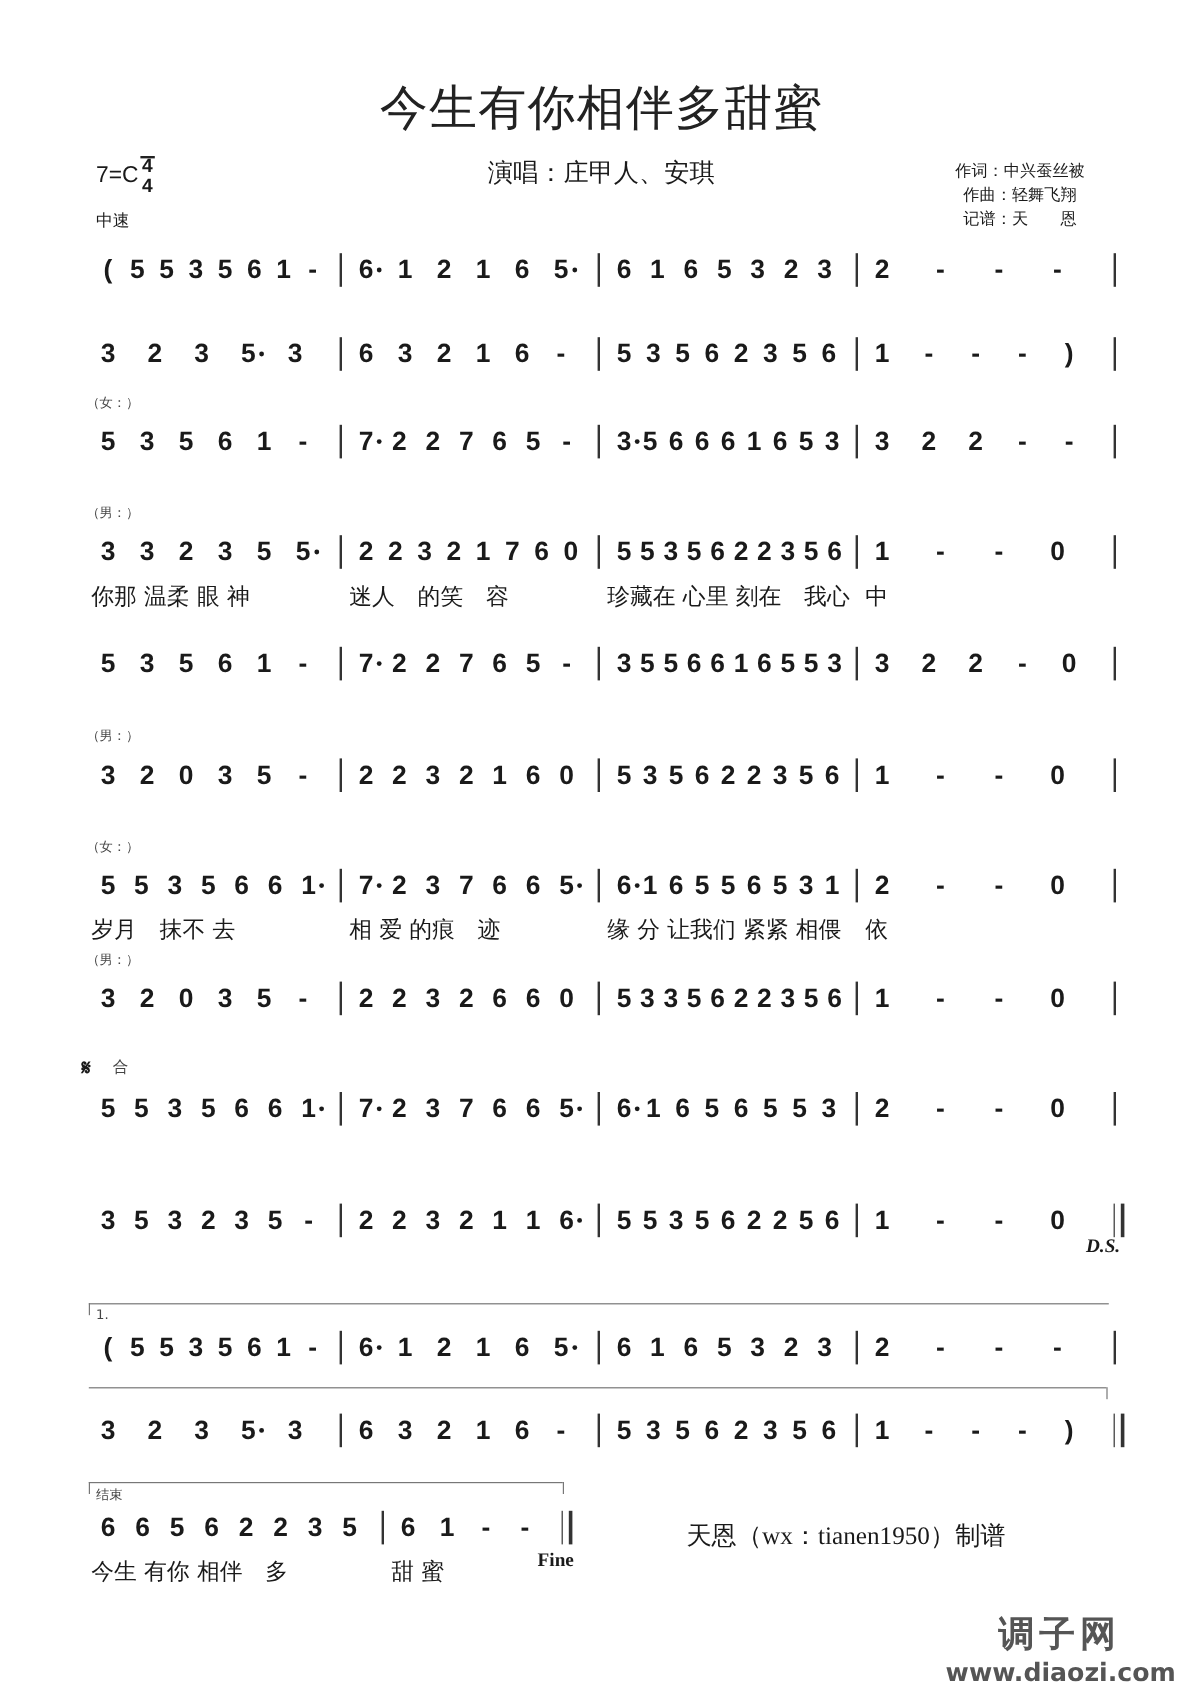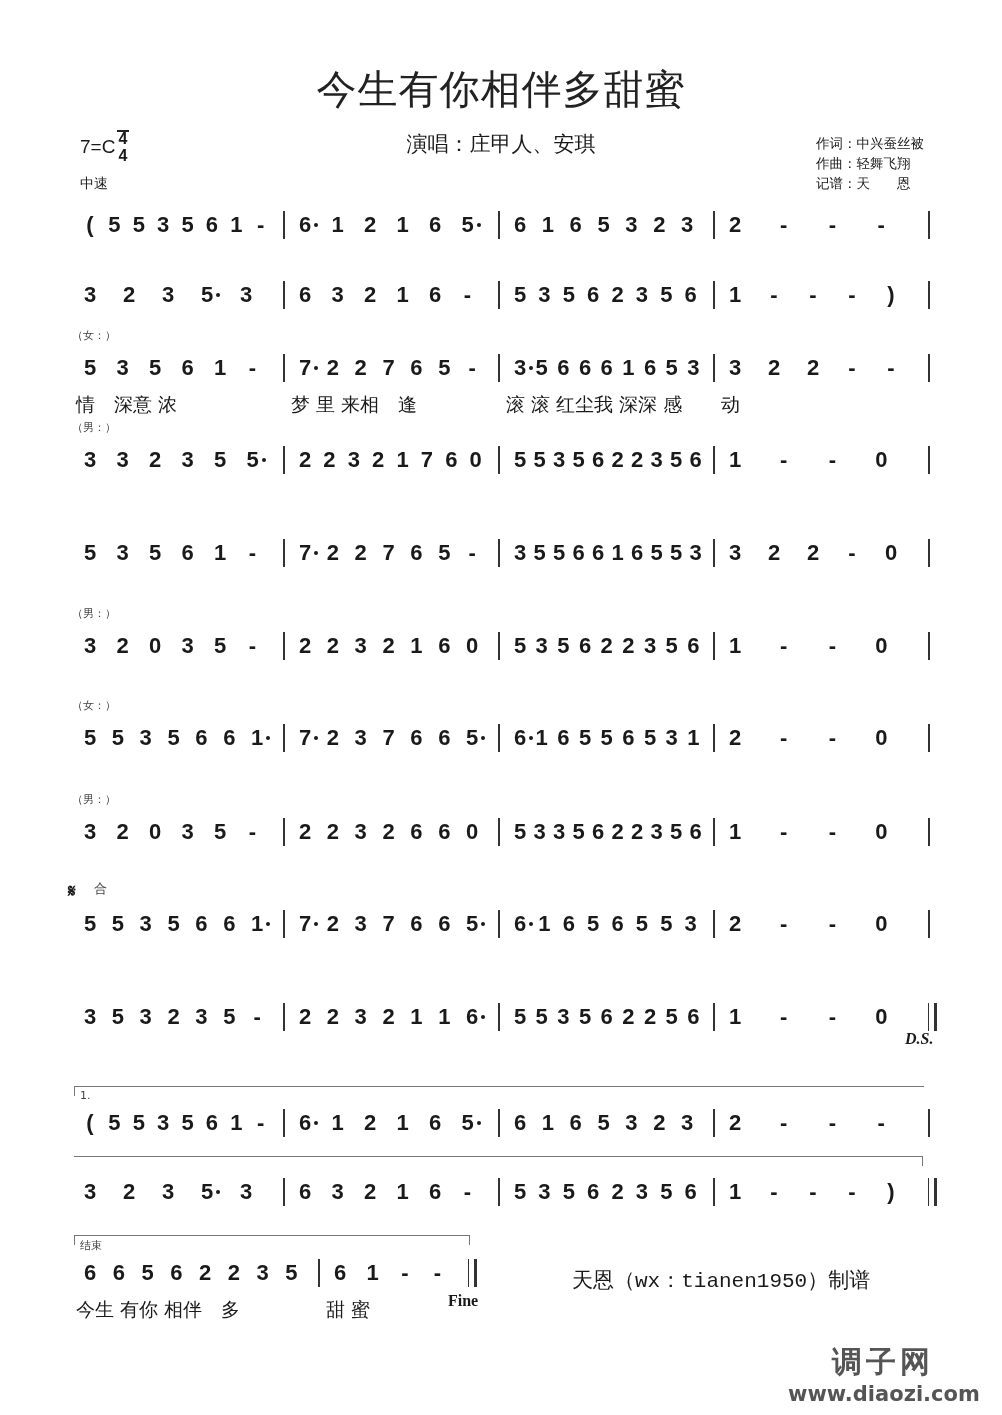--- a/index.html
+++ b/index.html
@@ -5,39 +5,39 @@
   html, body { margin: 0; padding: 0; background: #ffffff; }
   body { width: 1002px; height: 1415px; position: relative; overflow: hidden;
          font-family: "Liberation Sans", "DejaVu Sans", sans-serif; color: #1a1a1a; }
   .title { position: absolute; top: 62px; left: 0; width: 1002px; text-align: center;
            font-family: "DejaVu Sans", sans-serif; font-size: 40px; letter-spacing: 1px; color:#222; }
   .key { position: absolute; left: 80px; top: 130px; font-size: 19px; display:flex; align-items:center; }
   .frac { display:inline-flex; flex-direction:column; align-items:center; margin-left:3px; font-weight:bold; font-size:16px; line-height:17px; }
   .frac .bar { width: 12px; height: 2px; background:#222; }
   .tempo { position: absolute; left: 80px; top: 175px; font-size: 14px; font-family:"DejaVu Sans", sans-serif; }
   .singers { position: absolute; top: 130px; left: 0; width: 1002px; text-align:center; font-size: 21px; font-family:"DejaVu Sans", sans-serif; }
-  .credits { position: absolute; right: 78px; top: 133px; text-align:left; font-size: 13.5px; line-height: 20px; font-family:"DejaVu Sans", sans-serif; }
+  .credits { position: absolute; right: 98px; top: 133px; text-align:center; font-size: 13.5px; line-height: 20px; font-family:"DejaVu Sans", sans-serif; }
   .credits .cl { display:block; }
 
   .line { position: absolute; left: 72px; width: 860px; height: 60px; }
   .notes-row { position: absolute; left: 0; top: 0; height: 40px; width: 100%; }
   .bar { position:absolute; top: 0; height: 40px; }
   .barline { position:absolute; top: 6px; width: 1.5px; height: 28px; background:#333; }
   .barline.double { width: 5px; background: none; border-left: 1.5px solid #333; border-right: 3px solid #333; }
   .note { position:absolute; top: 8px; font-weight: bold; font-size: 22px; line-height: 24px; width: 16px; text-align:center; color:#1a1a1a; }
   .note .aug { position:absolute; left: 17px; top: 10px; width:4px; height:4px; border-radius:50%; background:#1a1a1a; }
   .lyrics-row { position:absolute; left: 0; top: 44px; height: 26px; width: 100%; }
   .lyr { position:absolute; font-size: 19px; font-family: "DejaVu Sans", sans-serif; white-space: nowrap; color:#1a1a1a; }
   .part-label { position:absolute; left: 0; top: -20px; font-size: 11px; font-family:"DejaVu Sans", sans-serif; color:#444; }
   .bracket { position:absolute; border-top: 1.5px solid #777; }
   .bracket-l { position:absolute; border-left: 1.5px solid #777; }
   .bracket-txt { position:absolute; font-size: 11px; font-family:"DejaVu Sans", sans-serif; color:#444; }
   .ds { position:absolute; font-family:"Liberation Serif", serif; font-weight:bold; font-style:italic; font-size:16px; }
   .fine { position:absolute; font-family:"Liberation Serif", serif; font-weight:bold; font-size:16px; }
-  .maker { position:absolute; left: 572px; top: 1266px; font-size: 21px; font-family:Liberation Mono, monospace; }
+  .maker { position:absolute; left: 572px; top: 1266px; font-size: 21px; font-family:Liberation Serif, serif; }
   .wm1 { position:absolute; left: 832px; top: 1342px; font-size: 30px; font-weight:bold; color:#555; letter-spacing:4px; font-family:"DejaVu Sans", sans-serif;}
   .wm2 { position:absolute; left: 788px; top: 1382px; font-size: 21px; font-weight:bold; color:#555; font-family:"DejaVu Sans", sans-serif;}
   .segno { position:absolute; font-family:"DejaVu Serif", serif; font-size: 18px; font-weight:bold; }
 </style>
 </head>
 <body>
 
 <div class="title">今生有你相伴多甜蜜</div>
 <div class="key">
   <span>7=C</span>
@@ -149,26 +149,20 @@
         <span class="note" style="left: 591.667px;">5</span>
         <span class="note" style="left: 613.333px;">3</span>
         <span class="barline" style="left: 641px;"></span>
         <span class="note" style="left: 655px;">3</span>
         <span class="note" style="left: 694px;">2</span>
         <span class="note" style="left: 733px;">2</span>
         <span class="note" style="left: 772px;">-</span>
         <span class="note" style="left: 811px;">-</span>
         <span class="barline" style="left: 856px;"></span>
       </div>
-      <div class="lyrics-row">
-        <span class="lyr" style="left: 4px;">情　深意 浓</span>
-        <span class="lyr" style="left: 219px;">梦 里 来相　逢</span>
-        <span class="lyr" style="left: 434px;">滚 滚 红尘我 深深 感</span>
-        <span class="lyr" style="left: 649px;">动</span>
-      </div>
     </div>
     <div class="line" style="top: 440px;">
       <div class="part-label">（男：）</div>
       <div class="notes-row">
         <span class="note" style="left: 10px;">3</span>
         <span class="note" style="left: 42.5px;">3</span>
         <span class="note" style="left: 75px;">2</span>
         <span class="note" style="left: 107.5px;">3</span>
         <span class="note" style="left: 140px;">5</span>
         <span class="note" style="left: 172.5px;">5<span class="aug"></span></span>
@@ -192,20 +186,26 @@
         <span class="note" style="left: 576.5px;">3</span>
         <span class="note" style="left: 596px;">5</span>
         <span class="note" style="left: 615.5px;">6</span>
         <span class="barline" style="left: 641px;"></span>
         <span class="note" style="left: 655px;">1</span>
         <span class="note" style="left: 703.75px;">-</span>
         <span class="note" style="left: 752.5px;">-</span>
         <span class="note" style="left: 801.25px;">0</span>
         <span class="barline" style="left: 856px;"></span>
       </div>
+      <div class="lyrics-row">
+        <span class="lyr" style="left: 4px;">你那 温柔 眼 神</span>
+        <span class="lyr" style="left: 219px;">迷人　的笑　容</span>
+        <span class="lyr" style="left: 434px;">珍藏在 心里 刻在　我心</span>
+        <span class="lyr" style="left: 649px;">中</span>
+      </div>
     </div>
     <div class="line" style="top: 533px;">
       <div class="notes-row">
         <span class="note" style="left: 10px;">5</span>
         <span class="note" style="left: 42.5px;">3</span>
         <span class="note" style="left: 75px;">5</span>
         <span class="note" style="left: 107.5px;">6</span>
         <span class="note" style="left: 140px;">1</span>
         <span class="note" style="left: 172.5px;">-</span>
         <span class="barline" style="left: 211px;"></span>
@@ -298,20 +298,26 @@
         <span class="note" style="left: 548.333px;">6</span>
         <span class="note" style="left: 570px;">5</span>
         <span class="note" style="left: 591.667px;">3</span>
         <span class="note" style="left: 613.333px;">1</span>
         <span class="barline" style="left: 641px;"></span>
         <span class="note" style="left: 655px;">2</span>
         <span class="note" style="left: 703.75px;">-</span>
         <span class="note" style="left: 752.5px;">-</span>
         <span class="note" style="left: 801.25px;">0</span>
         <span class="barline" style="left: 856px;"></span>
+      </div>
+      <div class="lyrics-row">
+        <span class="lyr" style="left: 4px;">岁月　抹不 去</span>
+        <span class="lyr" style="left: 219px;">相 爱 的痕　迹</span>
+        <span class="lyr" style="left: 434px;">缘 分 让我们 紧紧 相偎</span>
+        <span class="lyr" style="left: 649px;">依</span>
       </div>
     </div>
     <div class="line" style="top: 812px;">
       <div class="part-label">（男：）</div>
       <div class="notes-row">
         <span class="note" style="left: 10px;">3</span>
         <span class="note" style="left: 42.5px;">2</span>
         <span class="note" style="left: 75px;">0</span>
         <span class="note" style="left: 107.5px;">3</span>
         <span class="note" style="left: 140px;">5</span>

